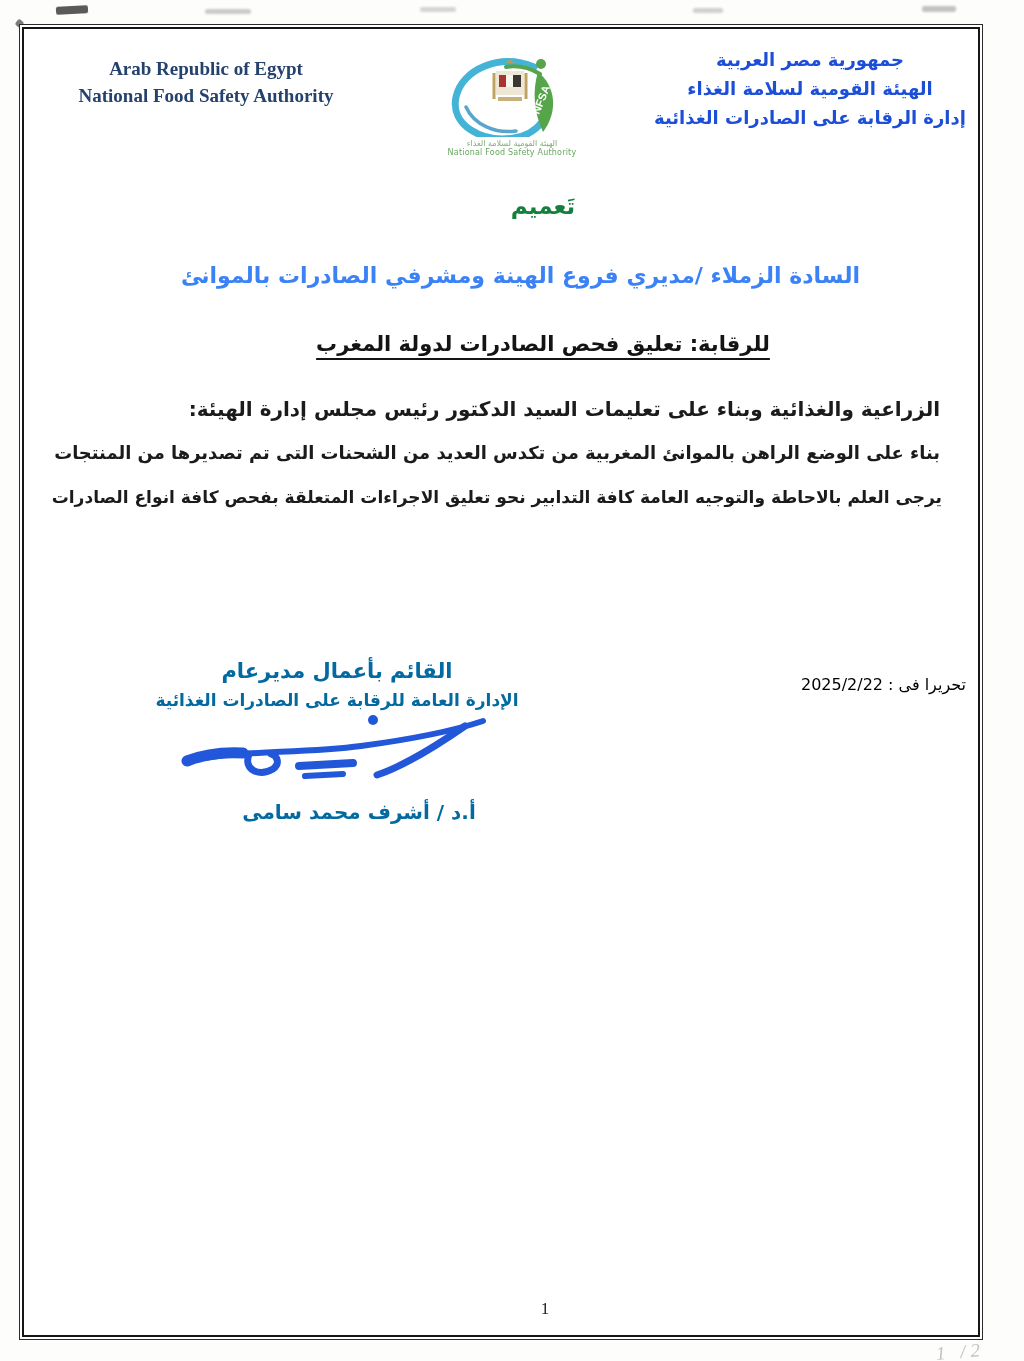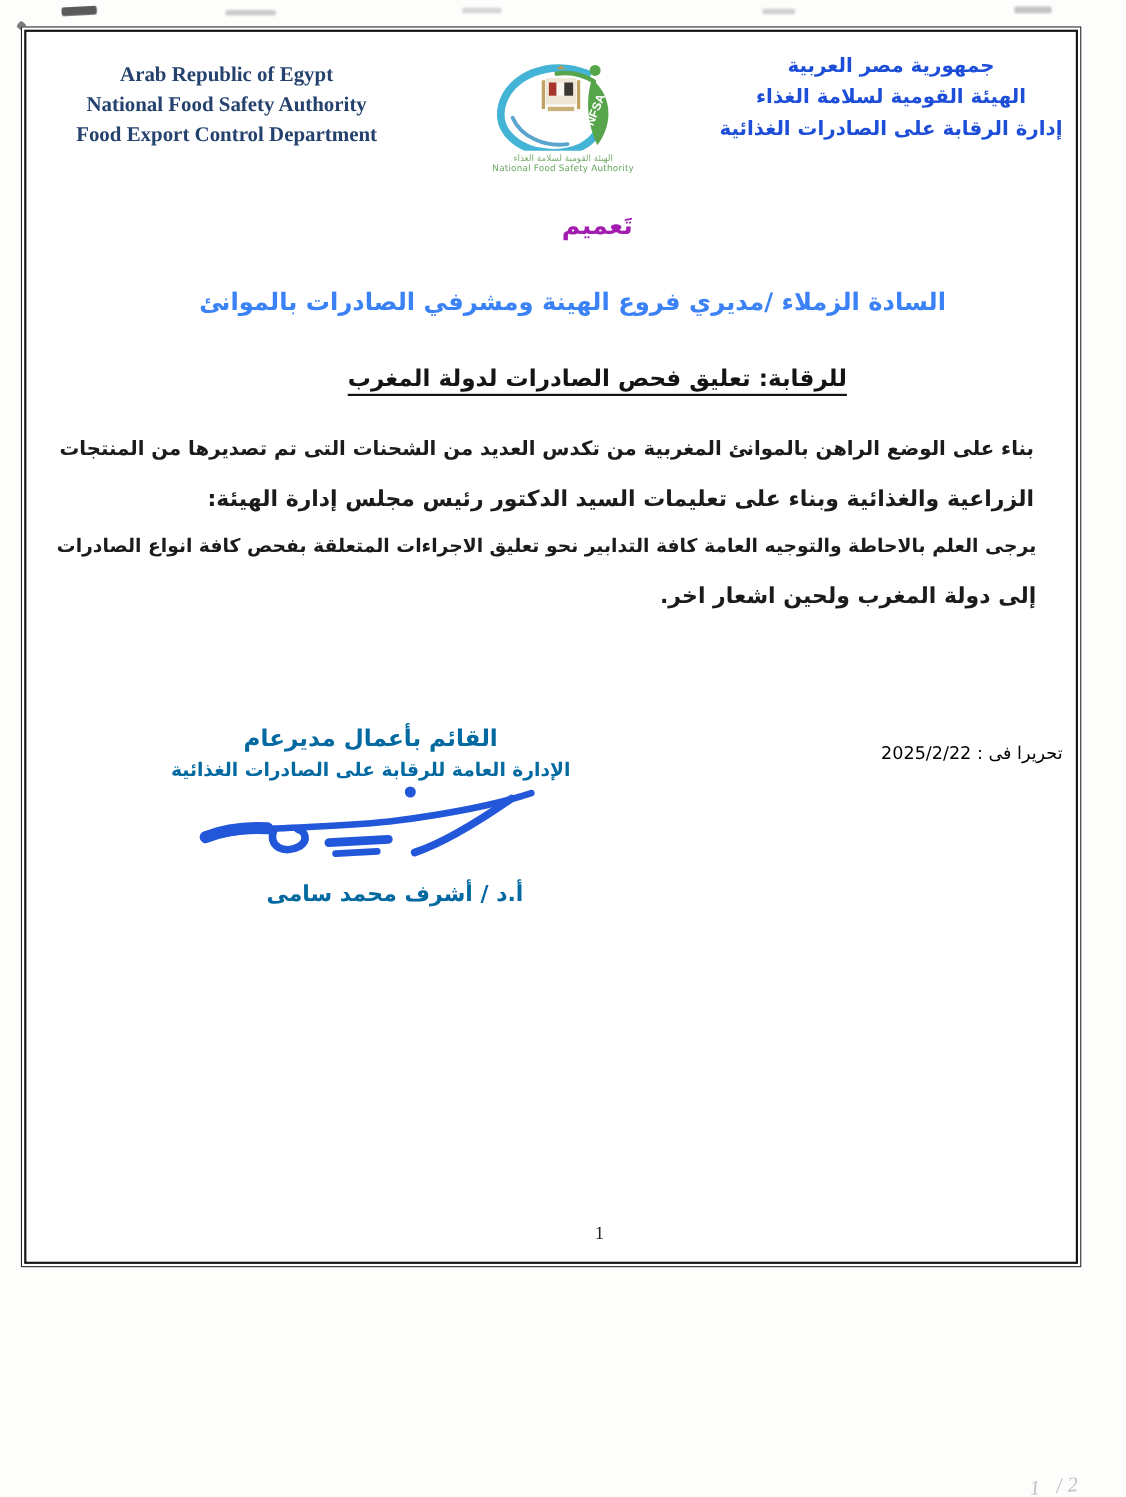--- a/index.html
+++ b/index.html
@@ -15,21 +15,21 @@
   
   .artifact { position:absolute; border-radius:2px; }
   .a1 { left:56px; top:6px; width:32px; height:8px; background:#3e3e3e; transform:rotate(-3deg); opacity:.85; filter:blur(.4px);}
   .a2 { left:205px; top:9px; width:46px; height:5px; background:#9a9a9a; opacity:.5; filter:blur(1px);}
   .a3 { left:420px; top:7px; width:36px; height:5px; background:#a5a5a5; opacity:.45; filter:blur(1px);}
   .a4 { left:693px; top:8px; width:30px; height:5px; background:#9a9a9a; opacity:.45; filter:blur(1px);}
   .a5 { left:922px; top:6px; width:34px; height:6px; background:#8a8a8a; opacity:.5; filter:blur(1px);}
   .a6 { left:16px; top:20px; width:7px; height:7px; background:#444; transform:rotate(40deg); opacity:.7;}
 
   .frame-outer {
-    position:absolute; left:19px; top:24px; width:964px; height:1128px;
+    position:absolute; left:19px; top:24px; width:964px; height:1316px;
     border:1px solid #2b2b2b; background:#fff;
   }
   .frame-inner { position:absolute; inset:2px; border:2px solid #161616; }
 
   
   .hdr-en {
     position:absolute; left:32px; top:26px; width:300px;
     font-family:"Liberation Serif","DejaVu Serif",serif;
     font-weight:bold; font-size:19px; line-height:27px;
     color:#24426d; text-align:center; white-space:nowrap;
@@ -42,21 +42,21 @@
   }
   .logo-wrap { position:absolute; left:408px; top:26px; width:160px; text-align:center; }
   .logo-captions { margin-top:-2px; line-height:9px; }
   .logo-cap-ar { font-size:8px; color:#7cb06e; direction:rtl; filter:blur(.3px); }
   .logo-cap-en { font-size:8px; color:#6aa862; letter-spacing:.2px; filter:blur(.3px); }
 
   
   .center-line { position:absolute; left:0; right:0; text-align:center; direction:rtl; }
   .shift { position:relative; left:42px; display:inline-block; }
 
-  .doc-title { top:164px; font-size:23px; font-weight:bold; color:#a21caf; }
+  .doc-title { top:164px; font-size:23px; font-weight:bold; color:#15803d; }
 
   .addressee {
     position:absolute; top:234px; right:118px; left:40px;
     direction:rtl; text-align:right; white-space:nowrap;
     font-size:22px; font-weight:bold; color:#3b82f6;
   }
   .subject { top:303px; font-size:21px; font-weight:bold; color:#141414; }
   .subject .shift {
     text-decoration:underline; text-decoration-thickness:2px; text-underline-offset:7px;
   }
@@ -107,21 +107,20 @@
   <div class="artifact a4"></div>
   <div class="artifact a5"></div>
   <div class="artifact a6"></div>
 
   <div class="frame-outer">
     <div class="frame-inner">
 
       <div class="hdr-en">
         <div>Arab Republic of Egypt</div>
         <div>National Food Safety Authority</div>
-        <div>Food Export Control Department</div>
       </div>
 
       <div class="logo-wrap">
         <svg width="140" height="82" viewBox="0 0 140 82">
 
           <path d="M92,12 C58,-2 20,14 14,42 C8,70 40,88 72,83 C84,81 94,75 100,67" fill="none" stroke="#44b4d6" stroke-width="7" stroke-linecap="round"></path>
           <path d="M24,52 C32,70 54,79 74,76" fill="none" stroke="#2f8fc0" stroke-width="3.5" stroke-linecap="round" opacity=".8"></path>
 
           <circle cx="99" cy="9" r="5" fill="#57a54b"></circle>
           <path d="M96,17 C113,30 117,56 101,77 C92,58 90,36 96,17 Z" fill="#57a54b"></path>
@@ -154,27 +153,26 @@
         <span class="shift">تَعميم</span>
       </div>
 
       <div class="addressee fit">السادة الزملاء /مديري فروع الهينة ومشرفي الصادرات بالموانئ</div>
 
       <div class="center-line subject">
         <span class="shift">للرقابة: تعليق فحص الصادرات لدولة المغرب</span>
       </div>
 
       <div class="para p1">
+        <div class="bline l2 fit">الزراعية والغذائية وبناء على تعليمات السيد الدكتور رئيس مجلس إدارة الهيئة:</div>
         <div class="bline l1 fit" style="font-size: 17.9394px;">بناء على الوضع الراهن بالموانئ المغربية من تكدس العديد من الشحنات التى تم تصديرها من المنتجات</div>
-        <div class="bline l2 fit">الزراعية والغذائية وبناء على تعليمات السيد الدكتور رئيس مجلس إدارة الهيئة:</div>
       </div>
 
       <div class="para p2">
         <div class="bline l1 fit" style="font-size: 17.0471px;">يرجى العلم بالاحاطة والتوجيه العامة كافة التدابير نحو تعليق الاجراءات المتعلقة بفحص كافة انواع الصادرات</div>
-        <div class="bline l2 fit">إلى دولة المغرب ولحين اشعار اخر.</div>
       </div>
 
       <div class="issued">
         <span>تحريرا فى :</span>
         <span>2025/2/22</span>
       </div>
 
       <div class="sig-block">
         <div class="sig-t1 fit">القائم بأعمال مديرعام</div>
         <div class="sig-t2 fit" style="font-size: 17px;">الإدارة العامة للرقابة على الصادرات الغذائية</div>

